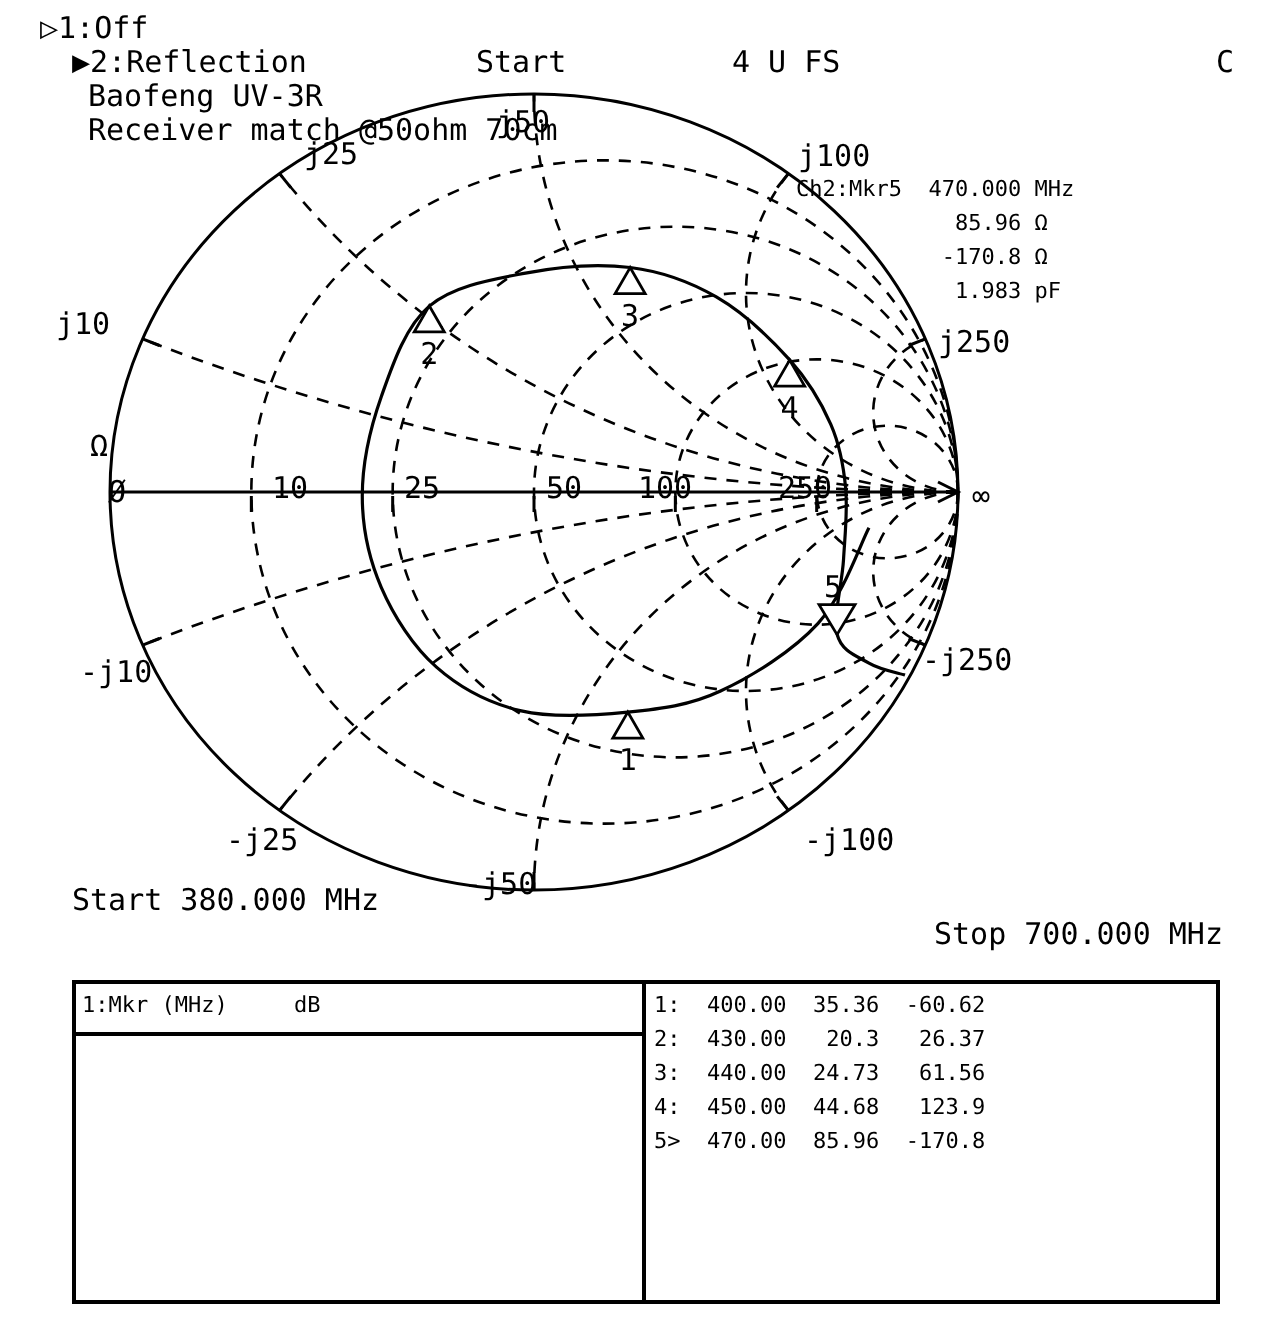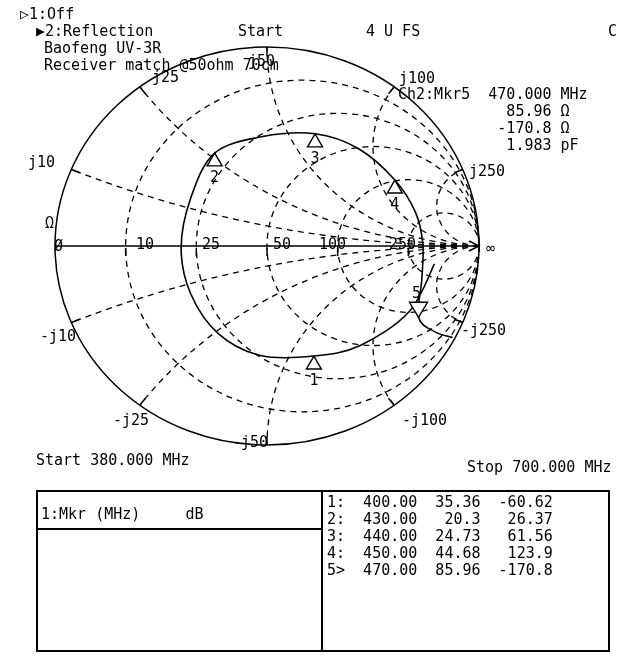--- a/index.html
+++ b/index.html
@@ -1,31 +1,31 @@
 <!DOCTYPE html>
 <html><head>
 <meta charset="utf-8">
 <style>
   html,body{margin:0;padding:0}
   body{width:640px;height:659px;position:relative;background:#fff;color:#000;
        font-family:"DejaVu Sans Mono",monospace;font-size:15px;line-height:17px;overflow:hidden}
   .abs{position:absolute;white-space:pre}
-  pre{margin:0;font-family:"DejaVu Sans Mono",monospace;font-size:15px;line-height:17px;white-space:pre}
+  pre{margin:0;font-family:"DejaVu Sans Mono",monospace;font-size:11px;line-height:17px;white-space:pre}
   #smith{position:absolute;left:0;top:0}
   .solid{stroke:#000;stroke-width:1.5;fill:none}
   .dash{stroke:#000;stroke-width:1.3;stroke-dasharray:6 5;fill:none}
   .trace{stroke:#000;stroke-width:1.6;stroke-linejoin:round;fill:none}
   .mk{fill:#fff;stroke:#000;stroke-width:1.4}
   .lbl{font-family:"DejaVu Sans Mono",monospace;font-size:15px;fill:#000}
   .mtable{position:absolute;left:36px;top:490px;width:574px;height:162px;
           border:2px solid #000;box-sizing:border-box;display:flex}
   .mcell{box-sizing:border-box;height:100%}
   .mcell.c1{width:285px;border-right:2px solid #000}
   .mcell.c2{flex:1}
-  .thead{height:22px;border-bottom:2px solid #000;padding:14px 0 0 3px;box-sizing:content-box}
+  .thead{height:22px;border-bottom:2px solid #000;padding:2px 0 0 3px;box-sizing:content-box}
   .tbody{padding:2px 0 0 4px}
 </style>
 </head>
 <body>
 
 <svg id="smith" width="640" height="659" viewBox="0 0 640 659">
     <g>
       <ellipse cx="267" cy="246" rx="212" ry="199" class="solid"></ellipse>
       <line x1="55" y1="246" x2="479" y2="246" class="solid"></line>
       <path d="M469 241 L479 246 L469 251" class="solid"></path>
@@ -102,21 +102,21 @@
 <div class="abs" style="left:608px;top:23px">C</div>
 
 <div class="abs" style="left:44px;top:40px">Baofeng UV-3R</div>
 <div class="abs" style="left:44px;top:57px">Receiver match @50ohm 70cm</div>
 
 <pre class="abs" style="left:398px;top:86px">Ch2:Mkr5  470.000 MHz
             85.96 Ω
            -170.8 Ω
             1.983 pF</pre>
 
-<div class="abs" style="left:36px;top:452px">Start 380.000 MHz</div>
+<div class="abs" style="left:36px;top:442px">Start 380.000 MHz</div>
 <div class="abs" style="left:467px;top:459px">Stop 700.000 MHz</div>
 
 <div class="mtable">
   <div class="mcell c1">
     <pre class="thead">1:Mkr (MHz)     dB</pre>
     <div class="tbody" id="tb1"></div>
   </div>
   <div class="mcell c2">
     <div class="tbody" id="tb2">
         <pre>1:  400.00  35.36  -60.62</pre>

